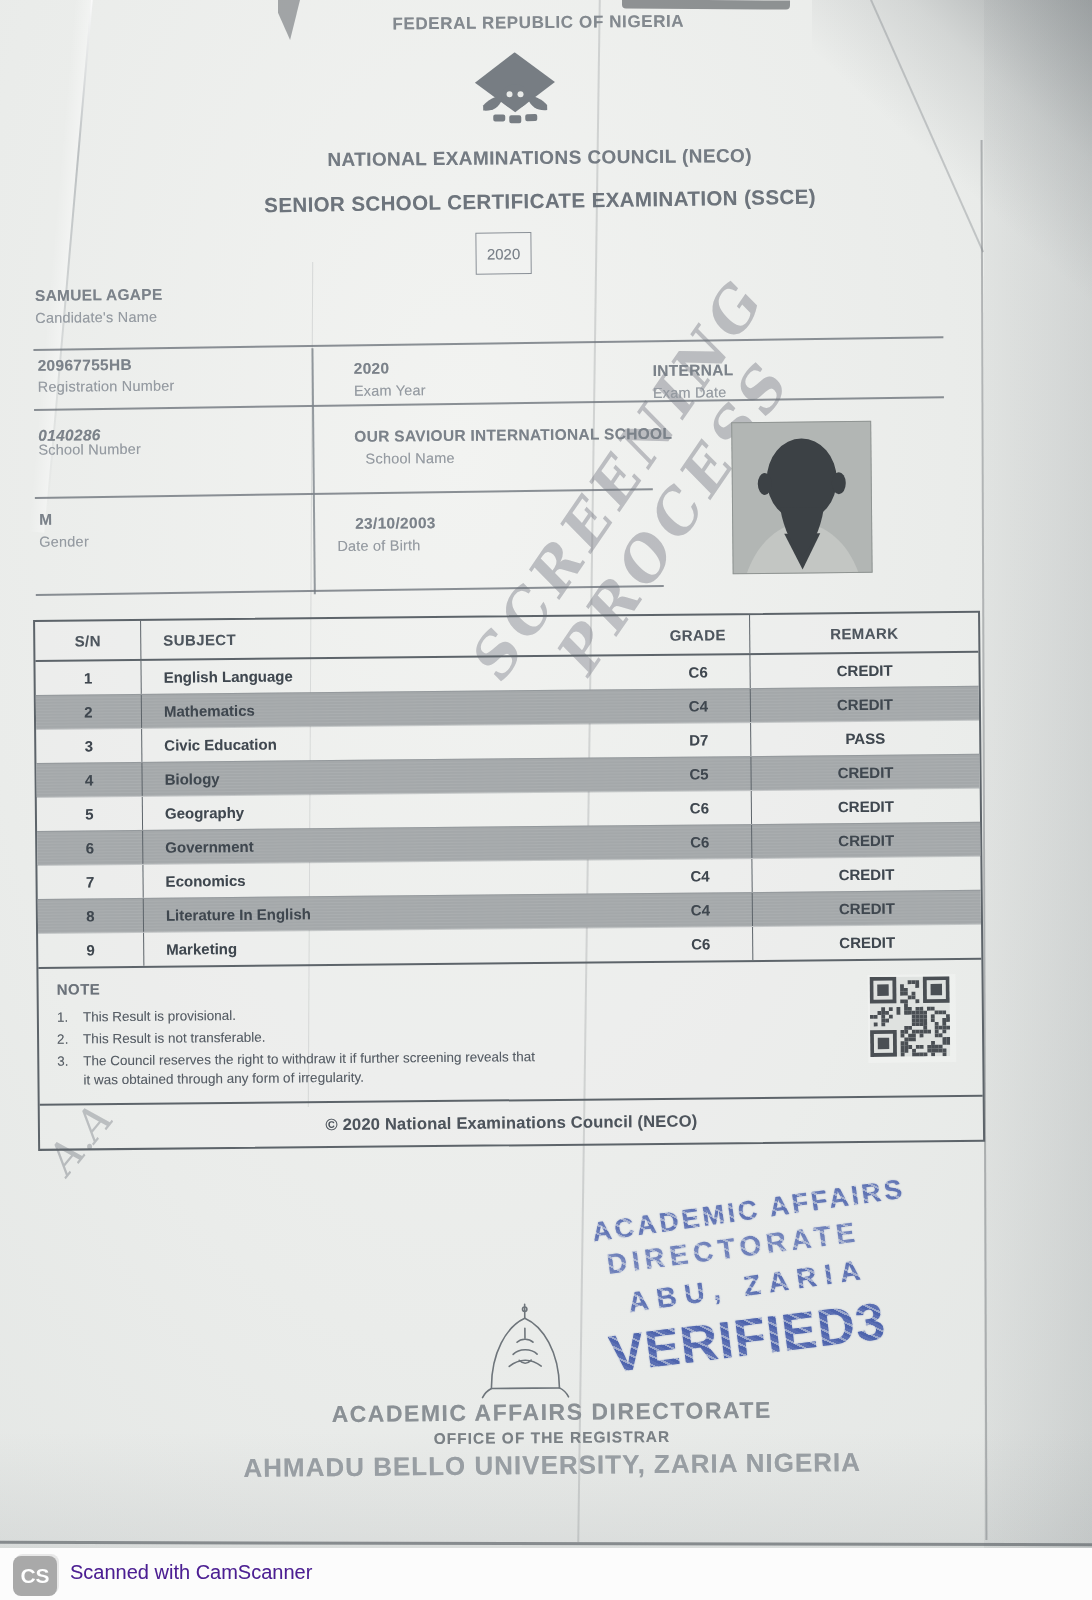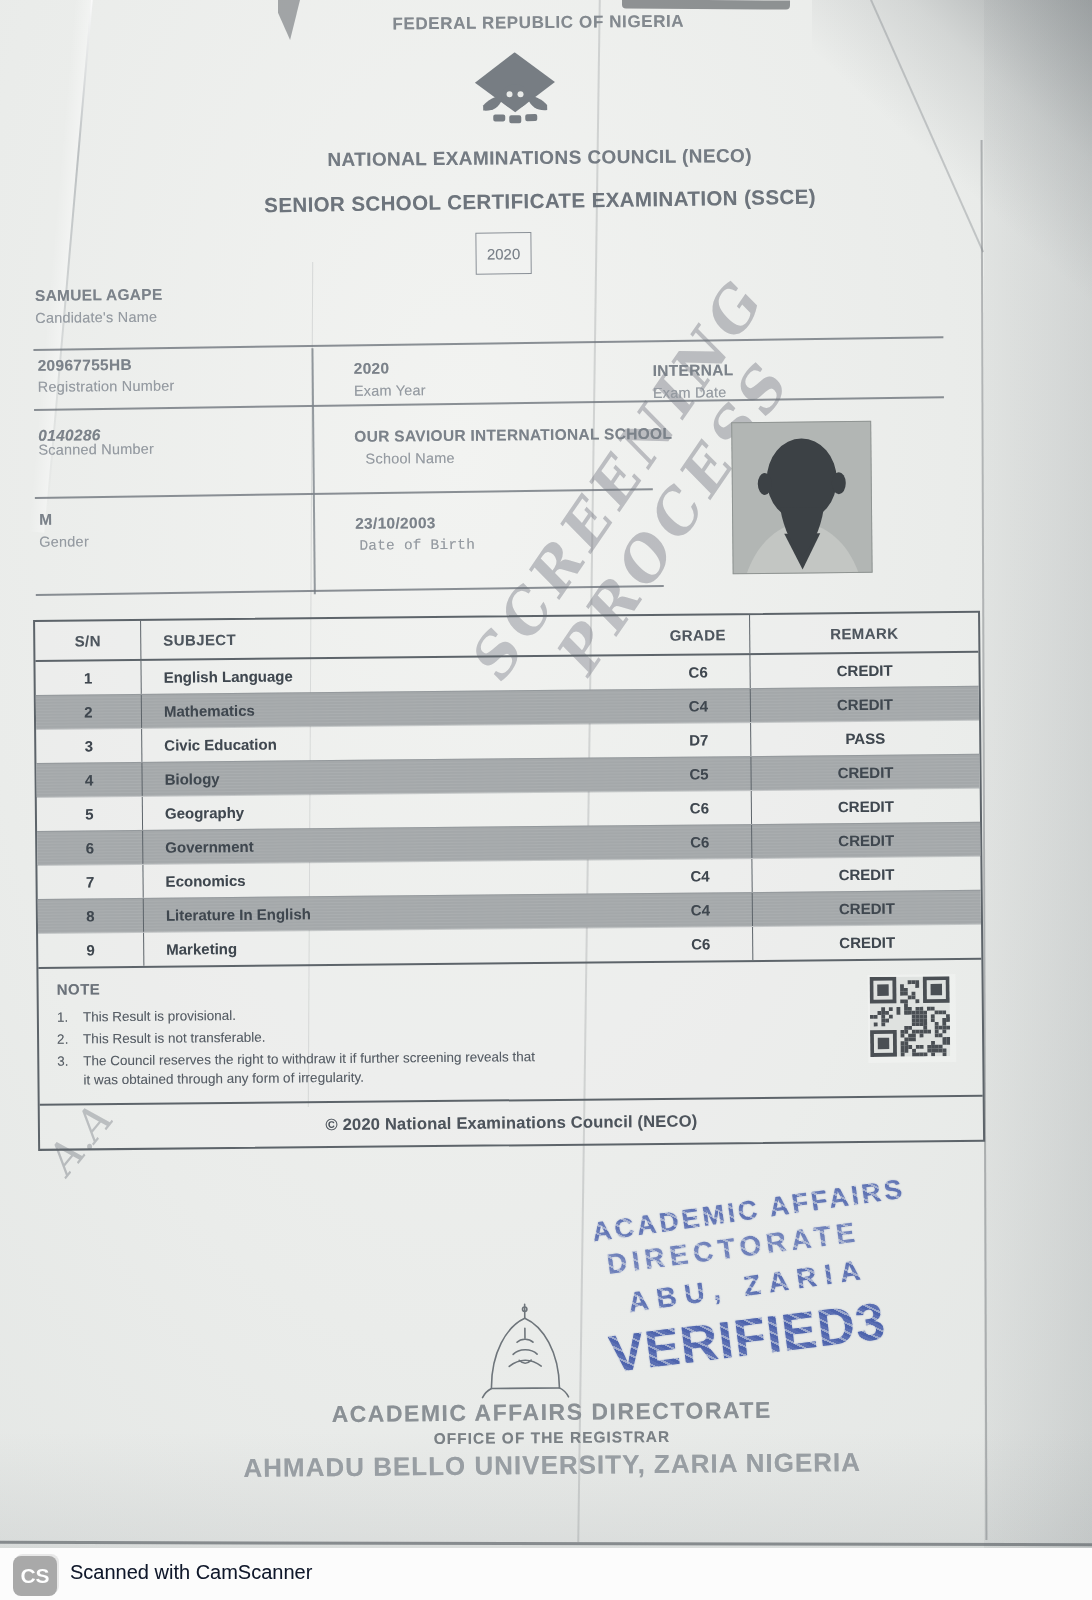--- a/index.html
+++ b/index.html
@@ -95,21 +95,21 @@
   .org1{top:1399px;font-size:23px;font-weight:700;letter-spacing:1.5px;color:#8a9095;}
   .org2{top:1429px;font-size:15.5px;font-weight:700;letter-spacing:1px;color:#7a8085;}
   .org3{top:1450px;font-size:26px;font-weight:700;letter-spacing:1px;color:#989ea3;}
 
   
   .paper-edge{position:absolute;left:0;top:1542px;width:100%;height:2.5px;background:#62686c;opacity:.7;transform:rotate(.12deg);}
   .scanbar{position:absolute;left:0;top:1548px;width:100%;height:52px;background:#fcfcfc;}
   .cs-badge{position:absolute;left:13px;top:8px;width:44px;height:40px;background:#a9a9a9;border-radius:8px;
     display:flex;align-items:center;justify-content:center;color:#fff;font-weight:700;font-size:21px;
     box-shadow:2px -2px 0 0 #e8e8e8;}
-  .cs-text{position:absolute;left:70px;top:13px;font-size:20px;color:#0f172a;}
+  .cs-text{position:absolute;left:70px;top:13px;font-size:20px;color:#4c1d95;}
 </style>
 </head>
 <body>
 
 <div class="page">
 
   <div class="corner-tr"></div>
   <div class="edge-right"></div>
   <div class="fold-right"></div>
   <div class="corner-line"></div>
@@ -150,42 +150,42 @@
 
     <div class="abs val" style="left:42px;top:352px;">20967755HB</div>
     <div class="abs lbl" style="left:42px;top:374px;">Registration Number</div>
     <div class="abs val" style="left:358px;top:358px;">2020</div>
     <div class="abs lbl" style="left:358px;top:381px;">Exam Year</div>
     <div class="abs val" style="left:657px;top:363px;text-align:right;">INTERNAL</div>
     <div class="abs lbl" style="left:657px;top:386px;">Exam Date</div>
     <div class="abs hline" style="left:38px;top:404px;width:910px;"></div>
 
     <div class="abs val" style="left:42px;top:422px;font-style:italic;">0140286</div>
-    <div class="abs lbl" style="left:42px;top:437px;">Scanned Number</div>
+    <div class="abs lbl" style="left:42px;top:437px;">School Number</div>
     <div class="abs val" style="left:358px;top:426px;">OUR SAVIOUR INTERNATIONAL SCHOOL</div>
     <div class="abs lbl" style="left:369px;top:449px;">School Name</div>
     <div class="abs hline" style="left:38px;top:492px;width:618px;"></div>
     <div class="abs vline" style="left:316px;top:346px;height:246px;"></div>
 
     <svg class="abs photo" viewBox="0 0 140 152">
       <rect width="140" height="152" fill="#b7bbb9"></rect>
       <rect width="140" height="152" fill="#9ba0a0" opacity=".18"></rect>
       <path d="M14,152 C26,118 48,106 60,103 L80,103 C92,106 114,118 126,152 Z" fill="#c3c6c3"></path>
       <path d="M52,112 L70,148 L88,112 Z" fill="#3c4145"></path>
       <ellipse cx="70" cy="58" rx="35" ry="41" fill="#3c4145"></ellipse>
       <ellipse cx="33" cy="62" rx="7" ry="11" fill="#3c4145"></ellipse>
       <ellipse cx="107" cy="62" rx="7" ry="11" fill="#3c4145"></ellipse>
       <path d="M48,86 C52,110 60,124 70,134 C80,124 88,110 92,86 Z" fill="#3c4145"></path>
       <rect x="0" y="0" width="140" height="152" fill="none" stroke="#8f9492" stroke-width="2"></rect>
     </svg>
 
     <div class="abs val" style="left:42px;top:506px;">M</div>
     <div class="abs lbl" style="left:42px;top:529px;">Gender</div>
     <div class="abs val" style="left:358px;top:513px;">23/10/2003</div>
-    <div class="abs lbl" style="left:362px;top:536px;font-family:Liberation Mono, monospace;">Date of Birth</div>
+    <div class="abs lbl" style="left:340px;top:536px;">Date of Birth</div>
     <div class="abs hline" style="left:38px;top:589px;width:628px;"></div>
 
     <div class="abs results-box">
       <div class="thead">
         <div class="cell col-sn">S/N</div>
         <div class="cell col-subject">SUBJECT</div>
         <div class="cell col-grade">GRADE</div>
         <div class="cell col-remark">REMARK</div>
       </div>
       <div>

